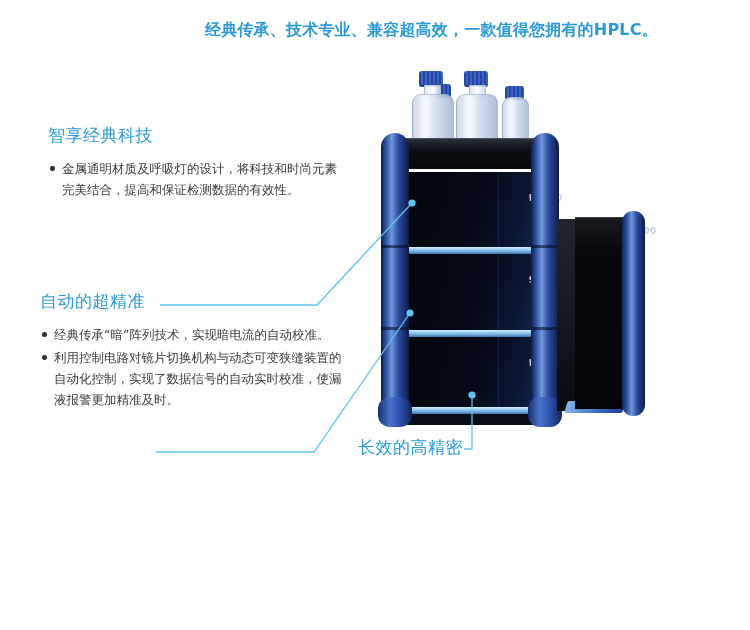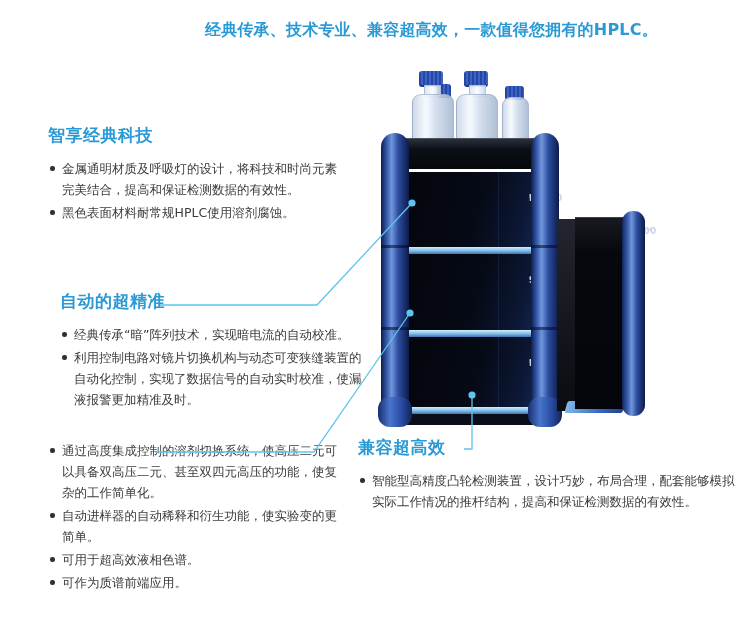--- a/index.html
+++ b/index.html
@@ -8,34 +8,34 @@
     background:#ffffff;
     font-family:"DejaVu Sans","Liberation Sans",sans-serif;
   }
   .headline{
     position:absolute;left:205px;top:20px;width:520px;
     font-size:16px;font-weight:bold;color:var(--accent);
     letter-spacing:.2px;white-space:nowrap;
   }
   .section{position:absolute;}
   .section h2{
-    margin:0 0 11px 0;font-size:17px;font-weight:bold;color:var(--accent);
+    margin:0 0 11px 0;font-size:17px;font-weight:normal;color:var(--accent);
     letter-spacing:.5px;
   }
   .section ul{margin:0;padding:0;list-style:none;}
   .section li{
     position:relative;padding-left:14px;margin:0 0 2px 0;
     font-size:12.5px;line-height:21px;color:#3b3b3b;
   }
   .section li::before{
     content:"";position:absolute;left:2px;top:8px;width:4.5px;height:4.5px;
     border-radius:50%;background:#2f2f2f;
   }
   #sec-classic{left:48px;top:124px;width:298px;}
-  #sec-precision{left:60px;top:290px;width:308px;}
+  #sec-precision{left:40px;top:290px;width:308px;}
   #sec-efficiency{left:48px;top:440px;width:300px;}
   #sec-durability{left:358px;top:436px;width:378px;}
 
   
   .instrument{position:absolute;left:360px;top:55px;width:340px;height:395px;}
   .instrument *{position:absolute;}
   .bottle-body{
     background:linear-gradient(90deg,rgba(205,216,230,.95),rgba(246,250,255,.92) 32%,rgba(205,218,235,.88) 58%,rgba(168,186,210,.92));
     border:1px solid rgba(148,168,196,.65);
     border-radius:9px 9px 2px 2px;
@@ -162,39 +162,31 @@
   <polyline points="156,452 314,452 410,313" fill="none" style="stroke:var(--callout);stroke-width:1.3"></polyline>
   <circle cx="410" cy="313" r="3.6" style="fill:var(--callout)"></circle>
   <polyline points="464,449 472,449 472,395" fill="none" style="stroke:var(--callout);stroke-width:1.3"></polyline>
   <circle cx="472" cy="395" r="3.6" style="fill:var(--callout)"></circle>
 </svg>
 
 <div class="section" id="sec-classic">
   <h2>智享经典科技</h2>
   <ul>
     <li>金属通明材质及呼吸灯的设计，将科技和时尚元素完美结合，提高和保证检测数据的有效性。</li>
-    <li>黑色表面材料耐常规HPLC使用溶剂腐蚀。</li>
   </ul>
 </div>
 
 <div class="section" id="sec-precision">
   <h2>自动的超精准</h2>
   <ul>
     <li>经典传承“暗”阵列技术，实现暗电流的自动校准。</li>
     <li>利用控制电路对镜片切换机构与动态可变狭缝装置的自动化控制，实现了数据信号的自动实时校准，使漏液报警更加精准及时。</li>
   </ul>
 </div>
 
 <div class="section" id="sec-efficiency">
-  <ul>
-    <li>通过高度集成控制的溶剂切换系统，使高压二元可以具备双高压二元、甚至双四元高压的功能，使复杂的工作简单化。</li>
-    <li>自动进样器的自动稀释和衍生功能，使实验变的更简单。</li>
-    <li>可用于超高效液相色谱。</li>
-    <li>可作为质谱前端应用。</li>
-  </ul>
 </div>
 
 <div class="section" id="sec-durability">
-  <h2>兼容超高效</h2>
+  <h2>长效的高精密</h2>
   <ul>
-    <li>智能型高精度凸轮检测装置，设计巧妙，布局合理，配套能够模拟实际工作情况的推杆结构，提高和保证检测数据的有效性。</li>
   </ul>
 </div>
 
 </body></html>

